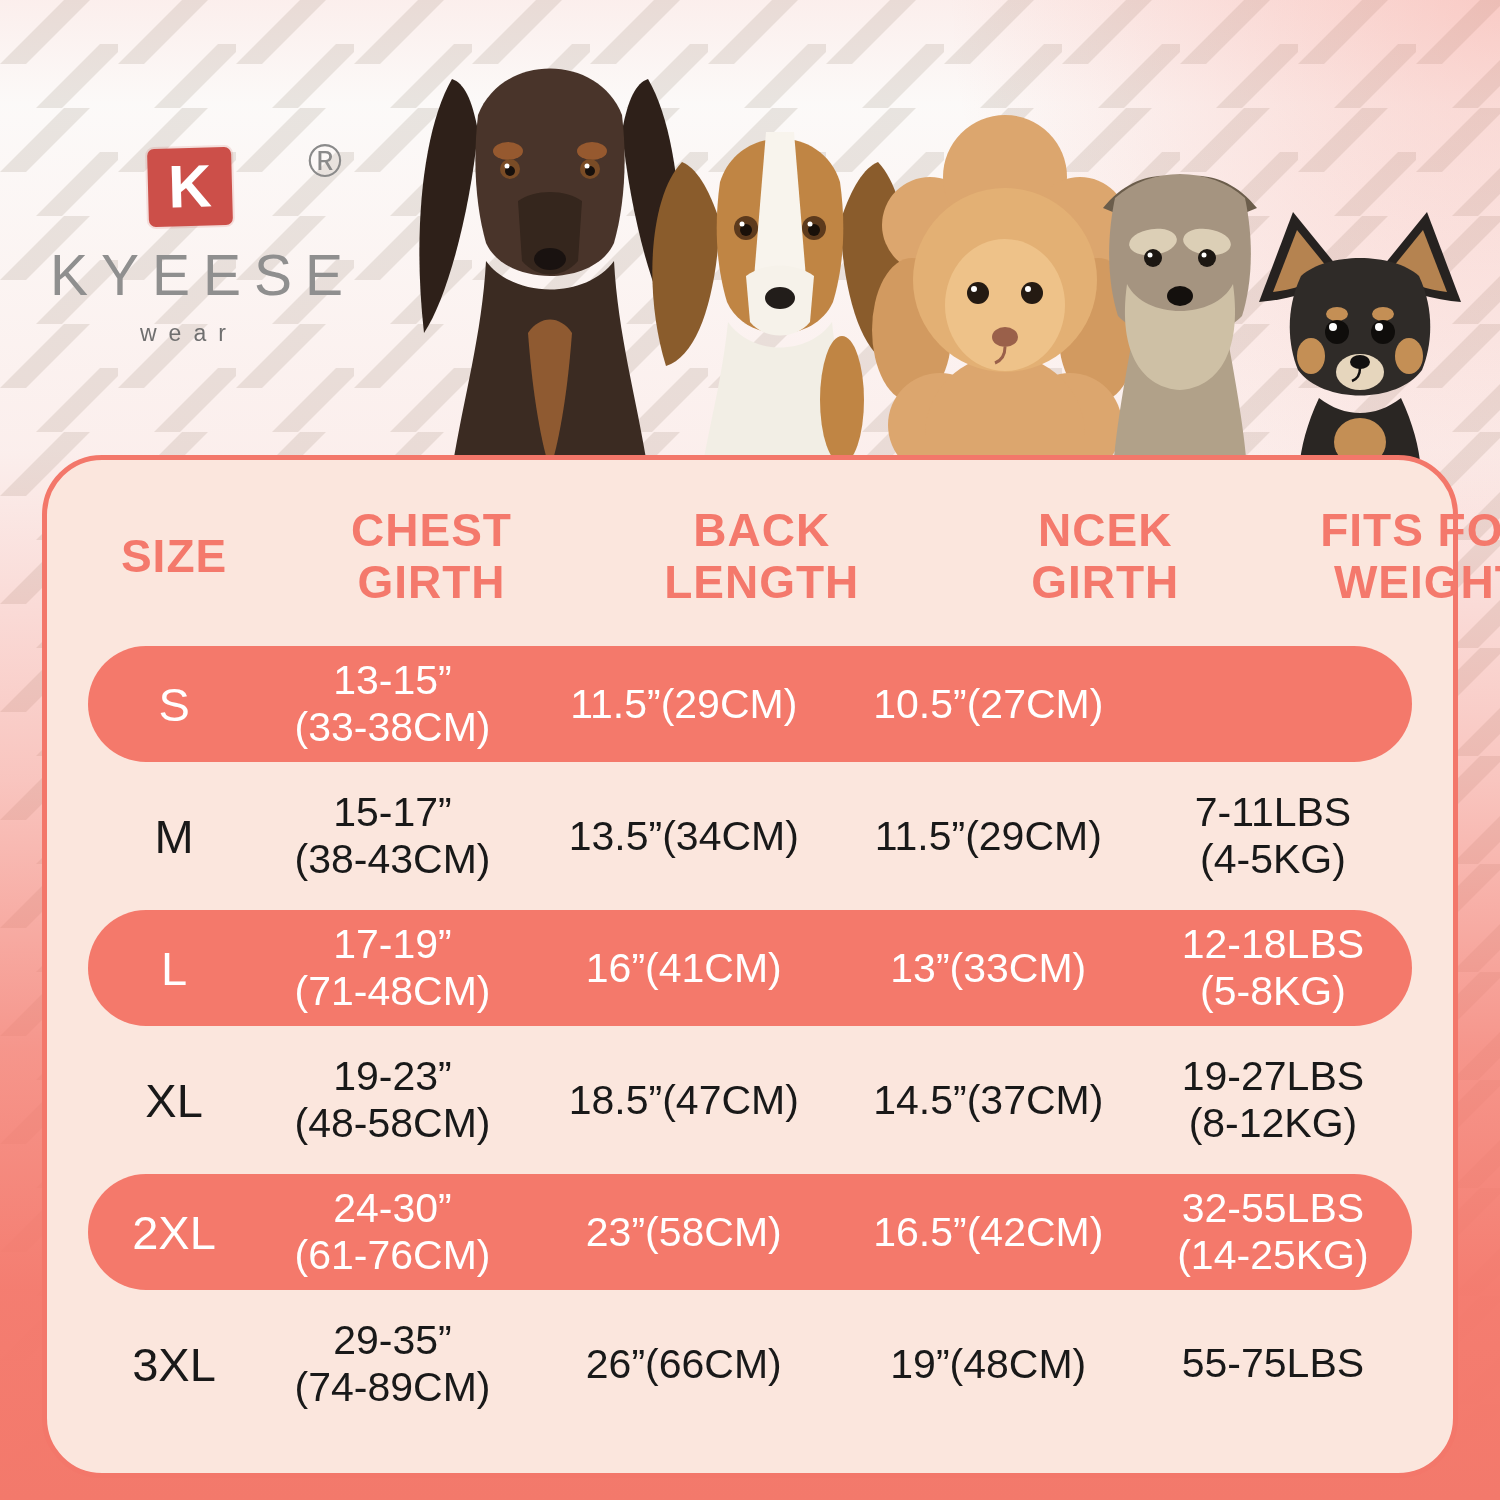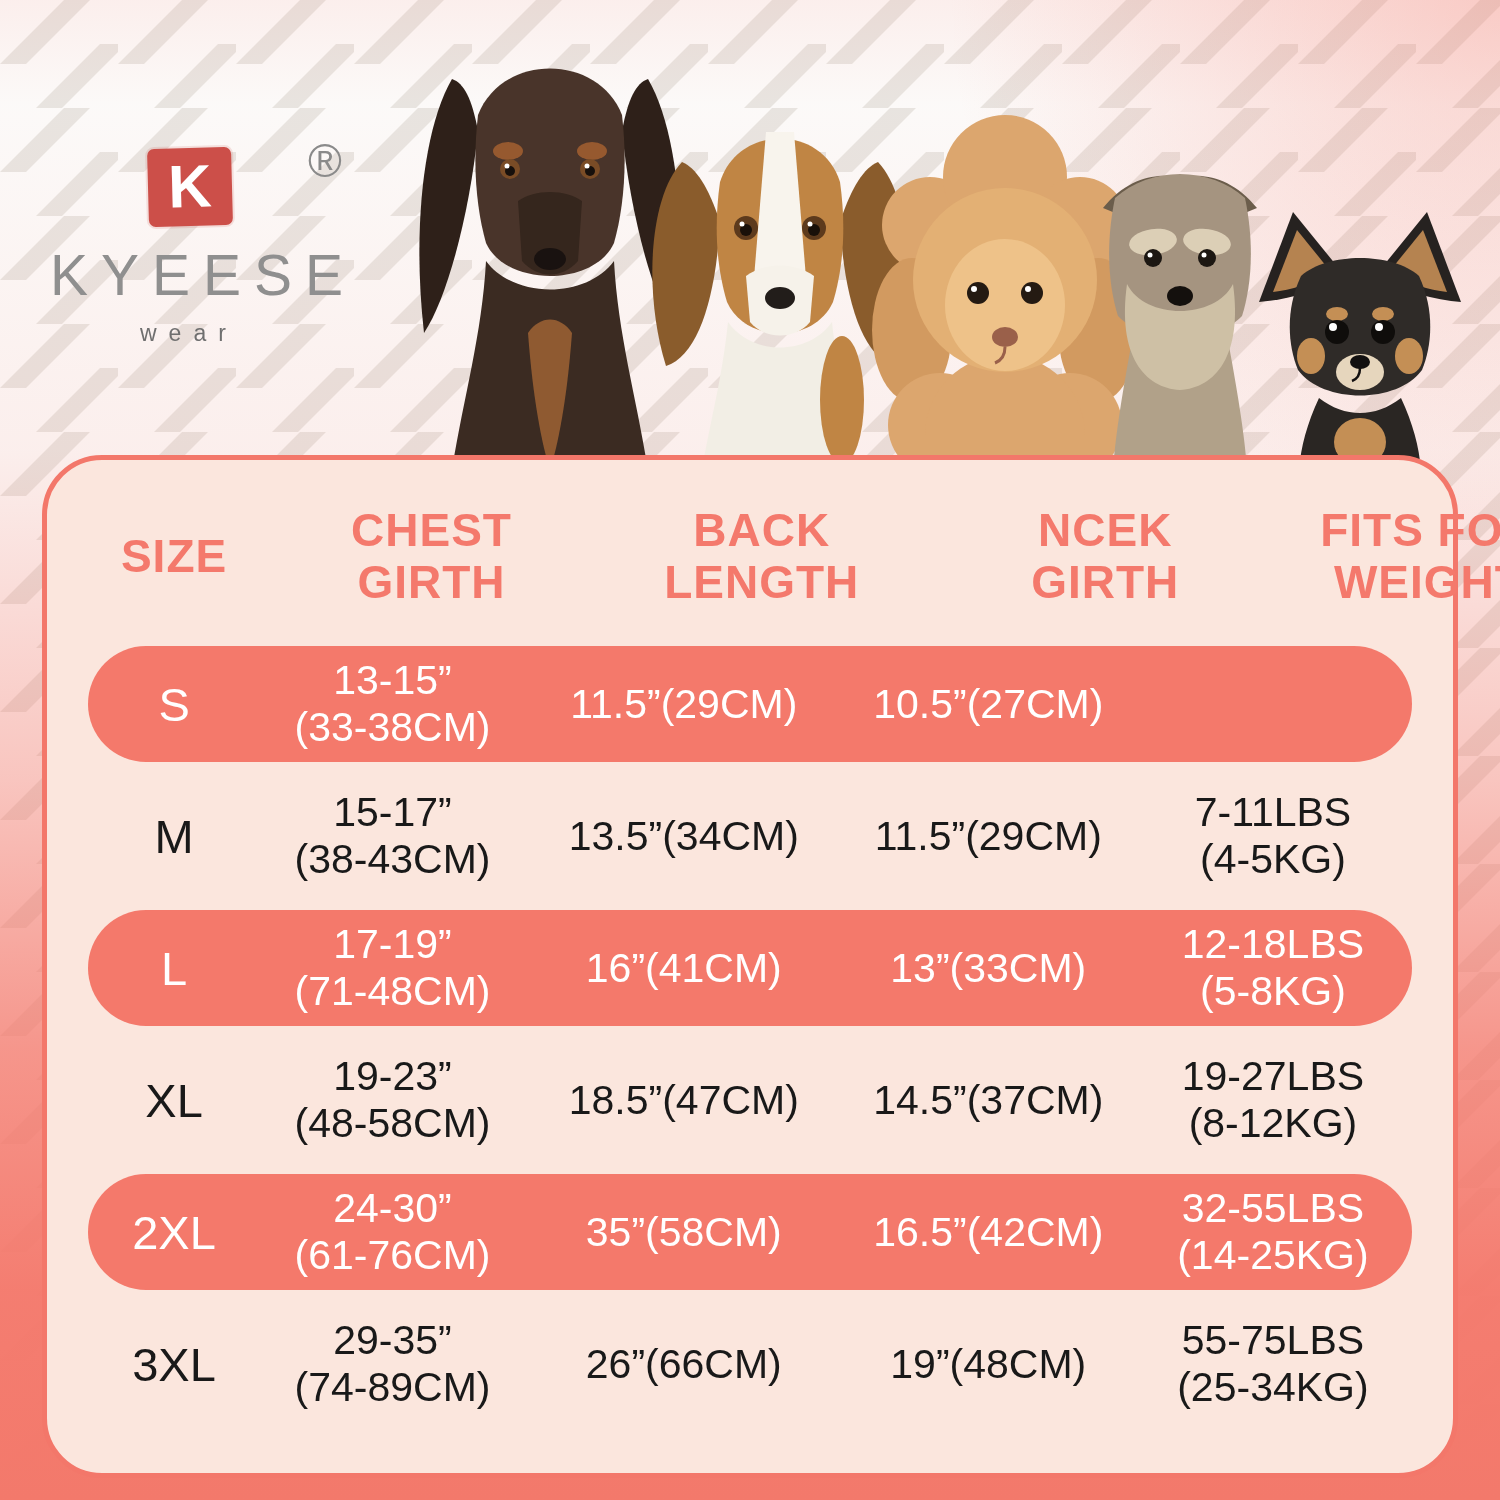--- a/index.html
+++ b/index.html
@@ -293,21 +293,21 @@
 
       <div class="row highlight">
         <div class="cell size">
             <span>2XL</span>
           </div>
         <div class="cell two">
             <span>24-30”</span>
             <span>(61-76CM)</span>
           </div>
         <div class="cell one">
-            <span>35”(58CM)</span>
+            <span>23”(58CM)</span>
           </div>
         <div class="cell one">
             <span>16.5”(42CM)</span>
           </div>
         <div class="cell two">
             <span>32-55LBS</span>
             <span>(14-25KG)</span>
           </div>
       </div>
 
@@ -320,19 +320,18 @@
             <span>(74-89CM)</span>
           </div>
         <div class="cell one">
             <span>26”(66CM)</span>
           </div>
         <div class="cell one">
             <span>19”(48CM)</span>
           </div>
         <div class="cell two">
             <span>55-75LBS</span>
-            <span>(25-34KG)</span>
           </div>
       </div>
 
     </div>
   </div>
 </div>
 
 </body></html>

